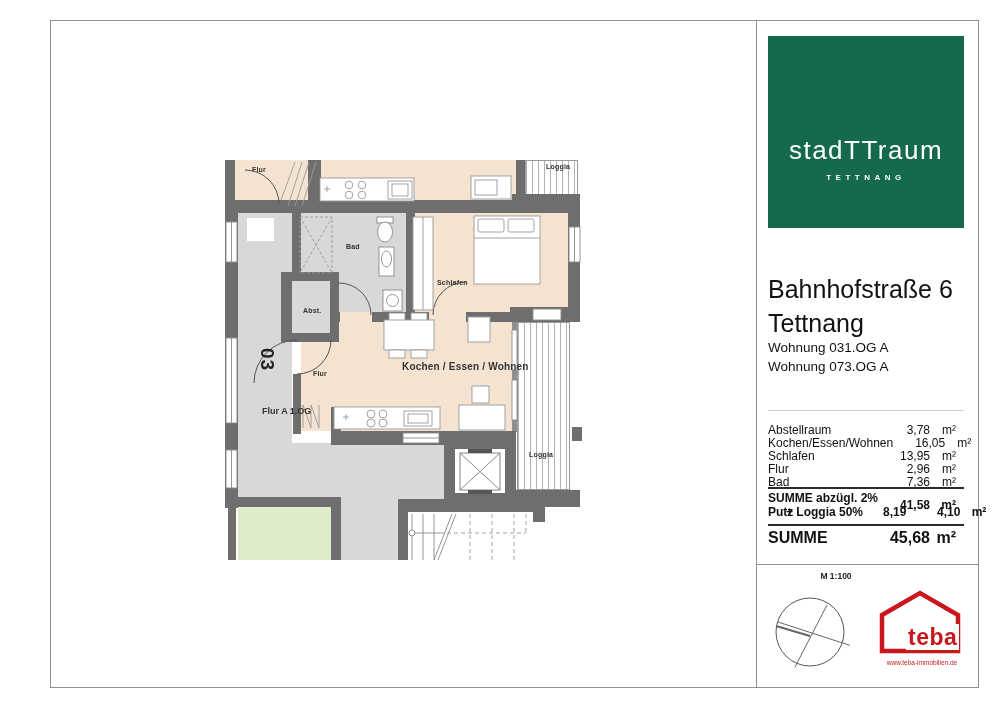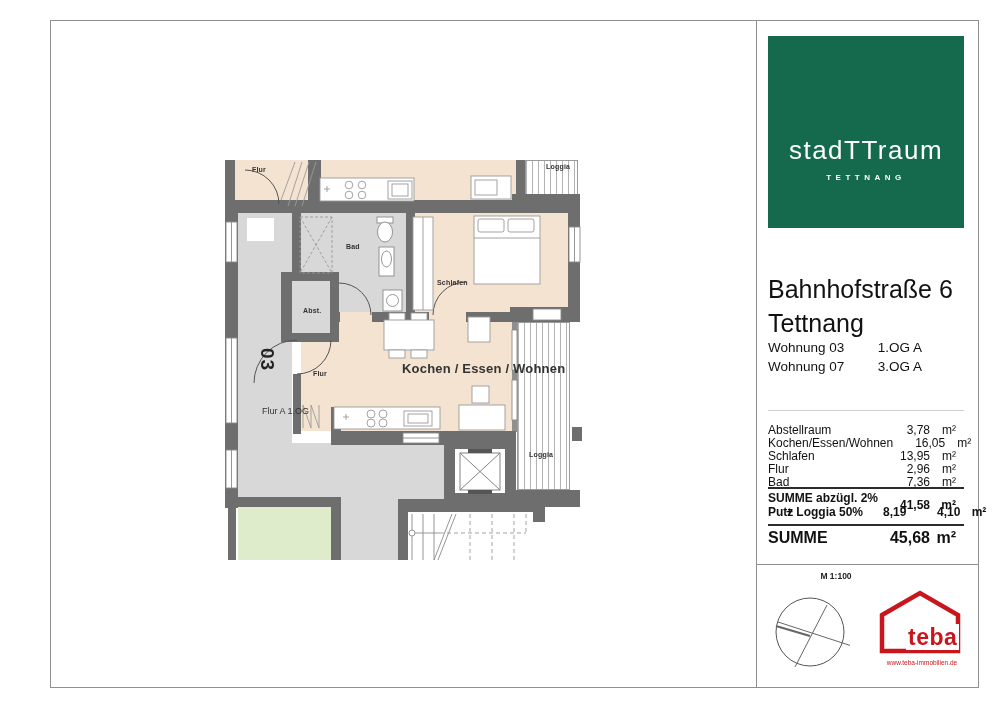--- a/index.html
+++ b/index.html
@@ -12,34 +12,34 @@
   
   .floor{position:absolute;}
   .beige{background:#f4e3d1;}
   .gray{background:#d8d8d8;}
   .green{background:#dfeccb;}
   .wall{position:absolute;background:#6e6e6e;}
   .thinwall{position:absolute;background:#8f8f8f;}
   .hatchv{position:absolute;background:repeating-linear-gradient(90deg,#b3b3b3 0 1px,#ffffff 1px 6px);border:1px solid #9a9a9a;box-sizing:border-box;}
   .whitebox{position:absolute;background:#fff;}
   .plbl{position:absolute;font-size:7px;font-weight:700;color:#333;white-space:nowrap;letter-spacing:.2px;}
-  .plbl-lg{font-size:13px;}
+  .plbl-lg{font-size:10px;}
   #unit-no{position:absolute;left:278px;top:348px;width:44px;height:20px;font-size:19px;font-weight:600;color:#222;
            transform:rotate(90deg);transform-origin:0 0;letter-spacing:1px;}
-  #hall-lbl{position:absolute;left:242px;top:406px;font-size:9px;font-weight:400;color:#333;white-space:nowrap;padding-left:20px;}
+  #hall-lbl{position:absolute;left:242px;top:406px;font-size:9px;font-weight:700;color:#333;white-space:nowrap;padding-left:20px;}
   #plan-svg{position:absolute;left:0;top:0;pointer-events:none;}
 
   
   #logo{position:absolute;left:768px;top:36px;width:196px;height:192px;background:#15694d;color:#fdfdfd;
         display:flex;flex-direction:column;align-items:center;justify-content:center;padding-top:52px;box-sizing:border-box;}
   #logo .brand{font-size:26px;font-weight:400;letter-spacing:1.5px;}
   #logo .sub{font-size:8px;font-weight:700;letter-spacing:4.5px;margin-top:7px;}
   #address{position:absolute;left:768px;top:272px;font-size:25px;line-height:34px;color:#111;}
   #units{position:absolute;left:768px;top:338px;width:196px;font-size:13.5px;color:#111;}
-  .unit-row{display:flex;justify-content:space-between;height:18.7px;align-items:center;}
+  .unit-row{display:flex;justify-content:flex-start;height:18.7px;align-items:center;}
   .unit-row .fl{padding-right:42px;}
   .rule-light{position:absolute;left:768px;width:196px;height:1px;background:#cfcfcf;}
   .rule-dark{position:absolute;left:768px;width:196px;height:1.5px;background:#2b2b2b;}
   #areas{position:absolute;left:768px;top:423px;width:196px;font-size:12px;color:#111;}
   .a-row{display:grid;grid-template-columns:1fr 52px 34px;height:12.9px;align-items:center;}
   .a-row .val{text-align:right;}
   .a-row .unit{text-align:right;padding-right:8px;}
   #subtotal{position:absolute;left:768px;top:491px;width:196px;font-size:12px;font-weight:700;color:#111;}
   .s-row{display:grid;grid-template-columns:1fr 52px 34px;height:13.5px;align-items:center;}
   .s-row2{display:grid;grid-template-columns:86px 1fr 52px 34px;height:13.5px;align-items:center;padding-left:18px;}

